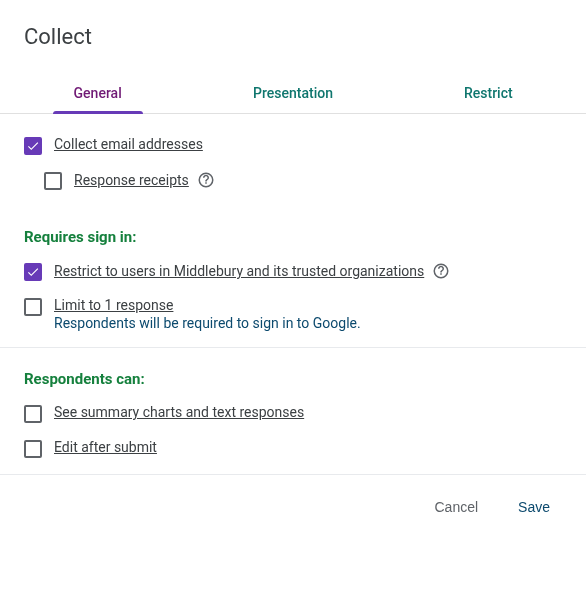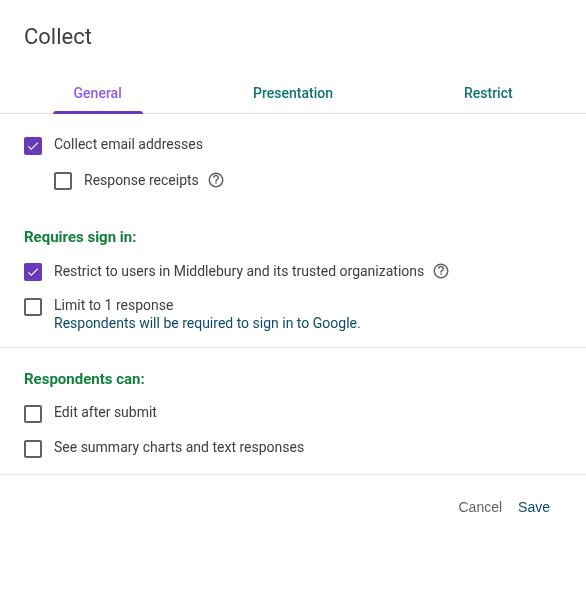--- a/index.html
+++ b/index.html
@@ -26,21 +26,21 @@
     flex: 1;
     text-align: center;
     padding: 12px 0;
     font-size: 14px;
     font-weight: 500;
     color: #0f766e;
     cursor: pointer;
     position: relative;
   }
   .tab.active {
-    color: #8b5cf6;
+    color: #701a75;
   }
   .tab.active::after {
     content: '';
     position: absolute;
     left: 50%;
     transform: translateX(-50%);
     bottom: -1px;
     width: 90px;
     height: 3px;
     background: #673ab7;
@@ -51,21 +51,21 @@
     font-size: 15px;
     font-weight: 700;
     color: #15803d;
     margin: 0 0 16px 0;
   }
   .row {
     display: flex;
     align-items: flex-start;
     margin-bottom: 16px;
   }
-  .row.indent { margin-left: 30px; }
+  .row.indent { margin-left: 20px; }
   .checkbox {
     width: 18px;
     height: 18px;
     border: 2px solid #5f6368;
     border-radius: 2px;
     margin-right: 12px;
     margin-top: 1px;
     flex-shrink: 0;
     display: flex;
     align-items: center;
@@ -77,20 +77,21 @@
     border-color: #673ab7;
   }
   .checkbox.checked svg { display: block; }
   .checkbox svg { display: none; }
   .label-group { display: flex; flex-direction: column; }
   .label {
     font-size: 14px;
     color: #3c4043;
     display: flex;
     align-items: center;
+    text-decoration: underline;
   }
   .sublabel {
     font-size: 14px;
     color: #0c4a6e;
     margin-top: 2px;
   }
   .help-icon {
     width: 18px;
     height: 18px;
     margin-left: 8px;
@@ -99,20 +100,21 @@
   }
   .help-icon svg { display: block; }
   .divider {
     border: none;
     border-top: 1px solid #e8eaed;
     margin: 8px -24px 0 -24px;
   }
   .actions {
     display: flex;
     justify-content: flex-end;
+    gap: 24px;
     padding: 20px 4px 0 0;
     align-items: flex-end;
   }
   .btn {
     font-size: 14px;
     font-weight: 500;
     background: none;
     border: none;
     cursor: pointer;
     padding: 4px 8px;
@@ -198,30 +200,30 @@
   <hr class="divider">
 
   <div class="section">
     <p class="section-title">Respondents can:</p>
 
     <div class="row">
       <div class="checkbox">
         
       </div>
       <div class="label-group">
+        <span class="label">See summary charts and text responses</span>
+      </div>
+    </div>
+
+    <div class="row">
+      <div class="checkbox">
+        
+      </div>
+      <div class="label-group">
         <span class="label">Edit after submit</span>
-      </div>
-    </div>
-
-    <div class="row">
-      <div class="checkbox">
-        
-      </div>
-      <div class="label-group">
-        <span class="label">See summary charts and text responses</span>
       </div>
     </div>
   </div>
 
   <hr class="divider">
 
   <div class="actions">
     <button class="btn btn-cancel">Cancel</button>
     <button class="btn btn-save">Save</button>
   </div>

